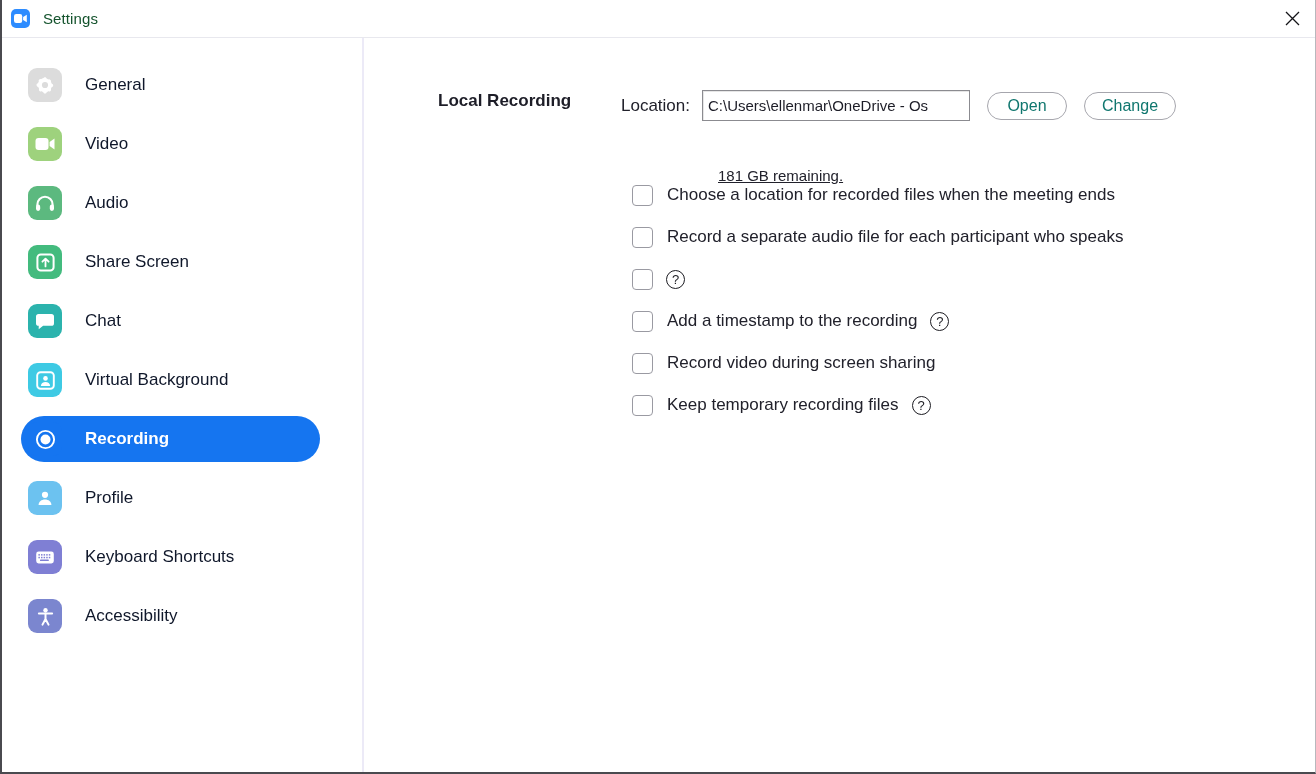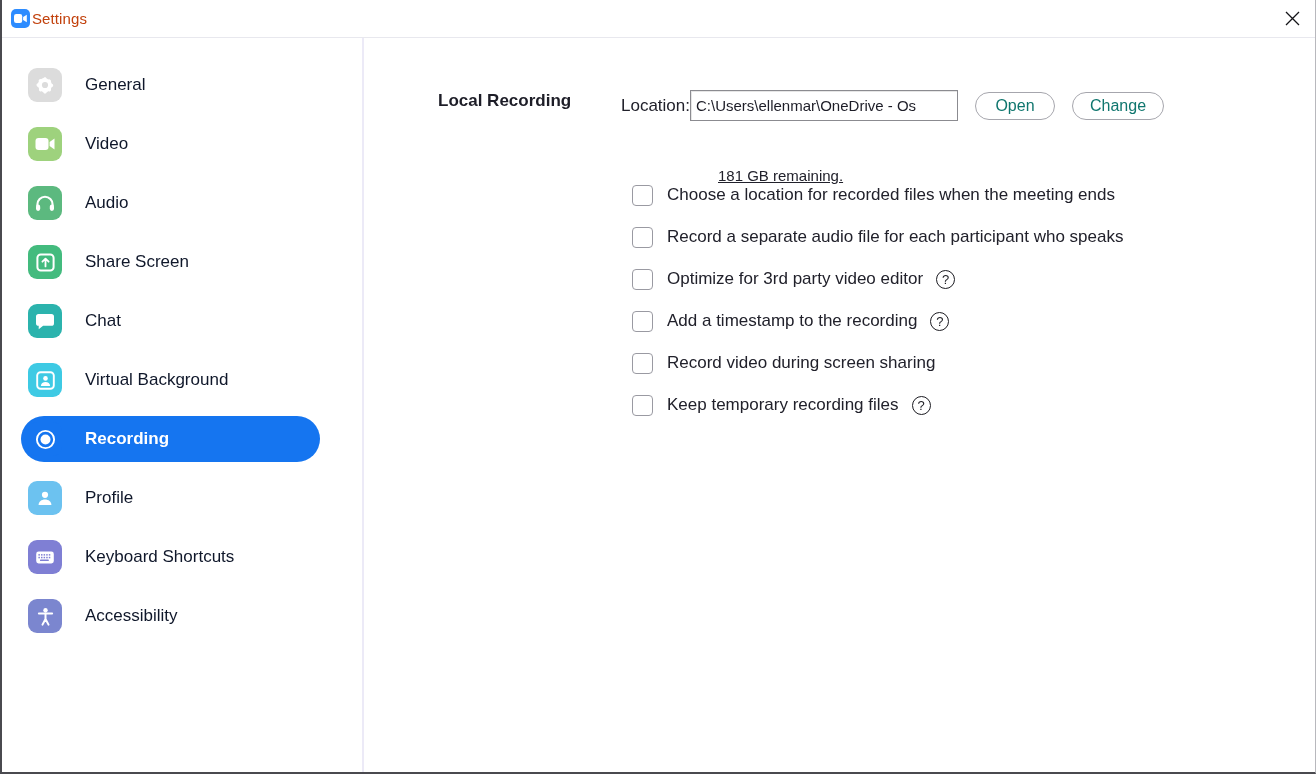--- a/index.html
+++ b/index.html
@@ -28,23 +28,23 @@
   }
   .app-icon {
     margin-left: 9px;
     width: 19px; height: 19px;
     border-radius: 5px;
     background: #2d8cff;
     display: flex; align-items: center; justify-content: center;
   }
   .app-icon svg { display:block; }
   .title-text {
-    margin-left: 2px;
+    margin-left: 13px;
     font-size: 15px;
-    color: #c2410c;
+    color: #14532d;
     letter-spacing: .1px;
   }
   .close-btn {
     position: absolute; right: 0; top: 0;
     width: 46px; height: 37px;
     display: flex; align-items: center; justify-content: center;
     cursor: pointer;
   }
   .close-btn svg { display:block; }
 
@@ -103,20 +103,21 @@
     white-space: nowrap;
   }
   .loc-row {
     position: absolute;
     left: 257px; top: 52px;
     display: flex; align-items: center;
   }
   .loc-label {
     font-size: 17px;
     color: #21212b;
+    margin-right: 12px;
   }
   .loc-input {
     width: 268px; height: 31px;
     border: 1px solid #8b8b90;
     background: #ffffff;
     box-shadow: inset 1px 1px 0 #e6e6e6;
     font-size: 15px;
     font-family: "Liberation Sans", sans-serif;
     color: #1d1d27;
     padding: 0 5px;
@@ -339,21 +340,20 @@
           <div class="opt-label">Choose a location for recorded files when the meeting ends</div>
         </div>
 
         <div class="opt-row">
           <div class="checkbox"></div>
           <div class="opt-label">Record a separate audio file for each participant who speaks</div>
         </div>
 
         <div class="opt-row">
           <div class="checkbox"></div>
-          <div class="opt-label">Optimize for 3rd party video editor</div>
           <div class="help-icon">?</div>
         </div>
 
         <div class="opt-row">
           <div class="checkbox"></div>
           <div class="opt-label">Add a timestamp to the recording</div>
           <div class="help-icon">?</div>
         </div>
 
         <div class="opt-row">

